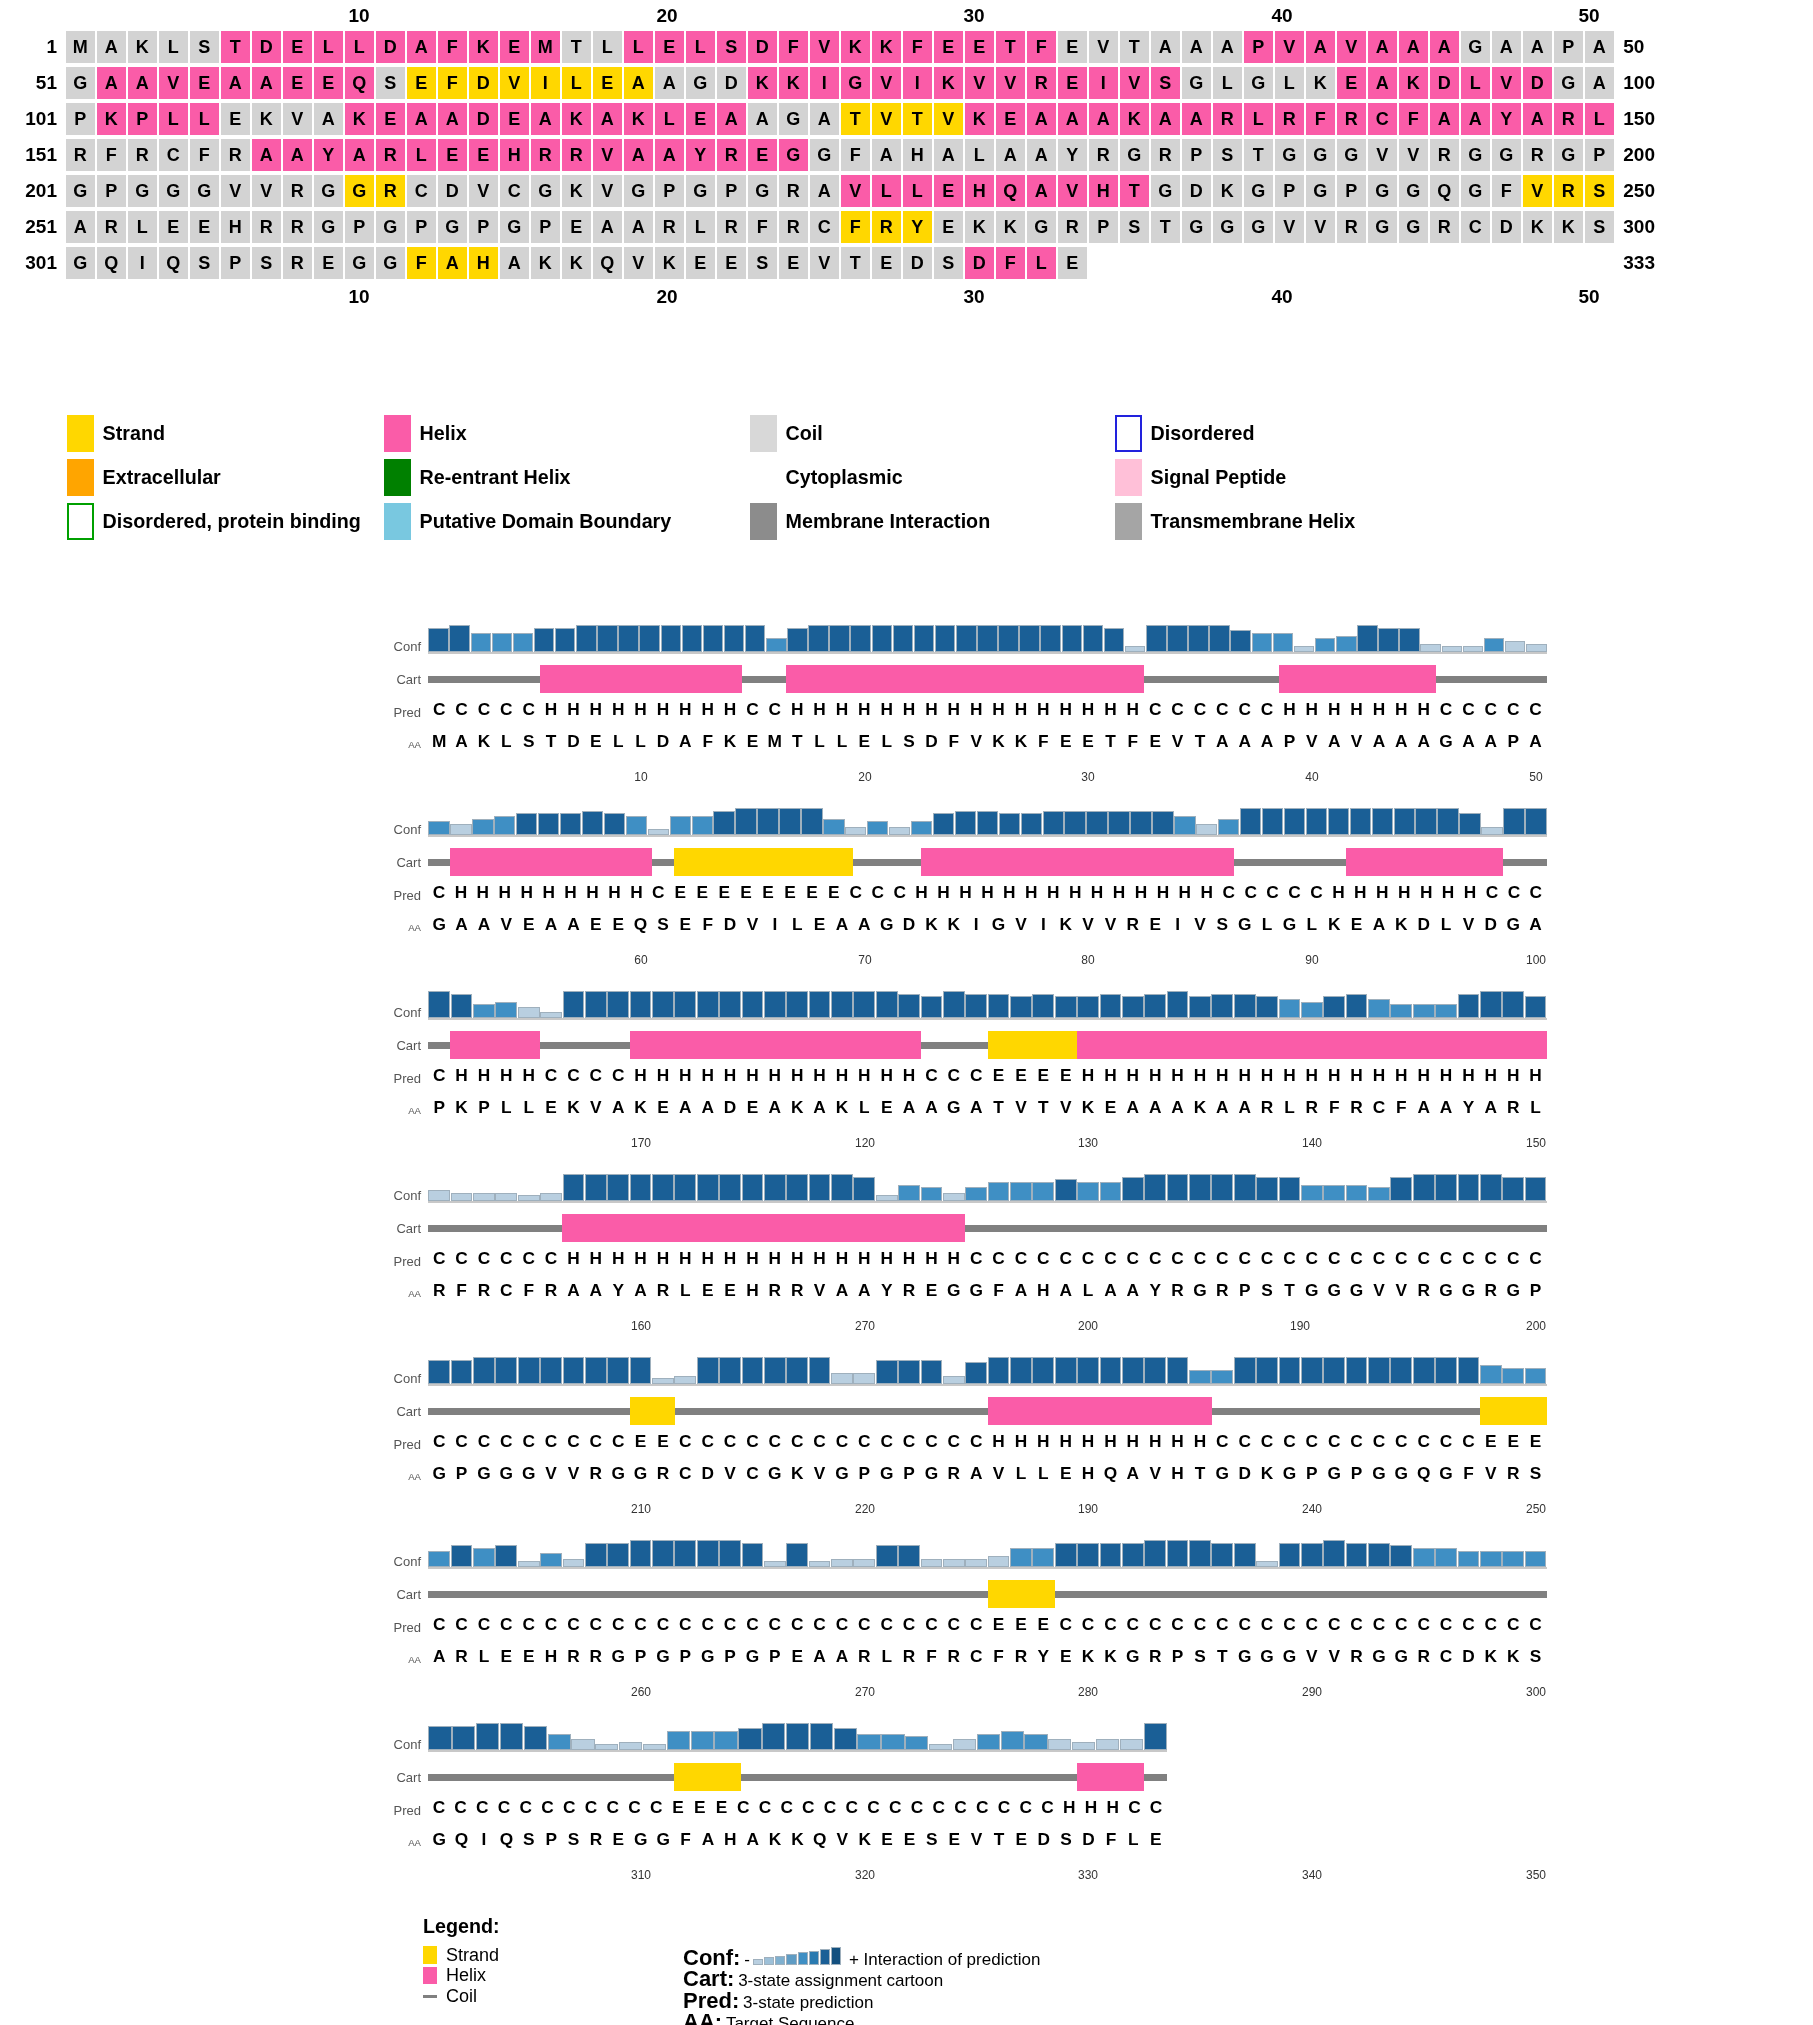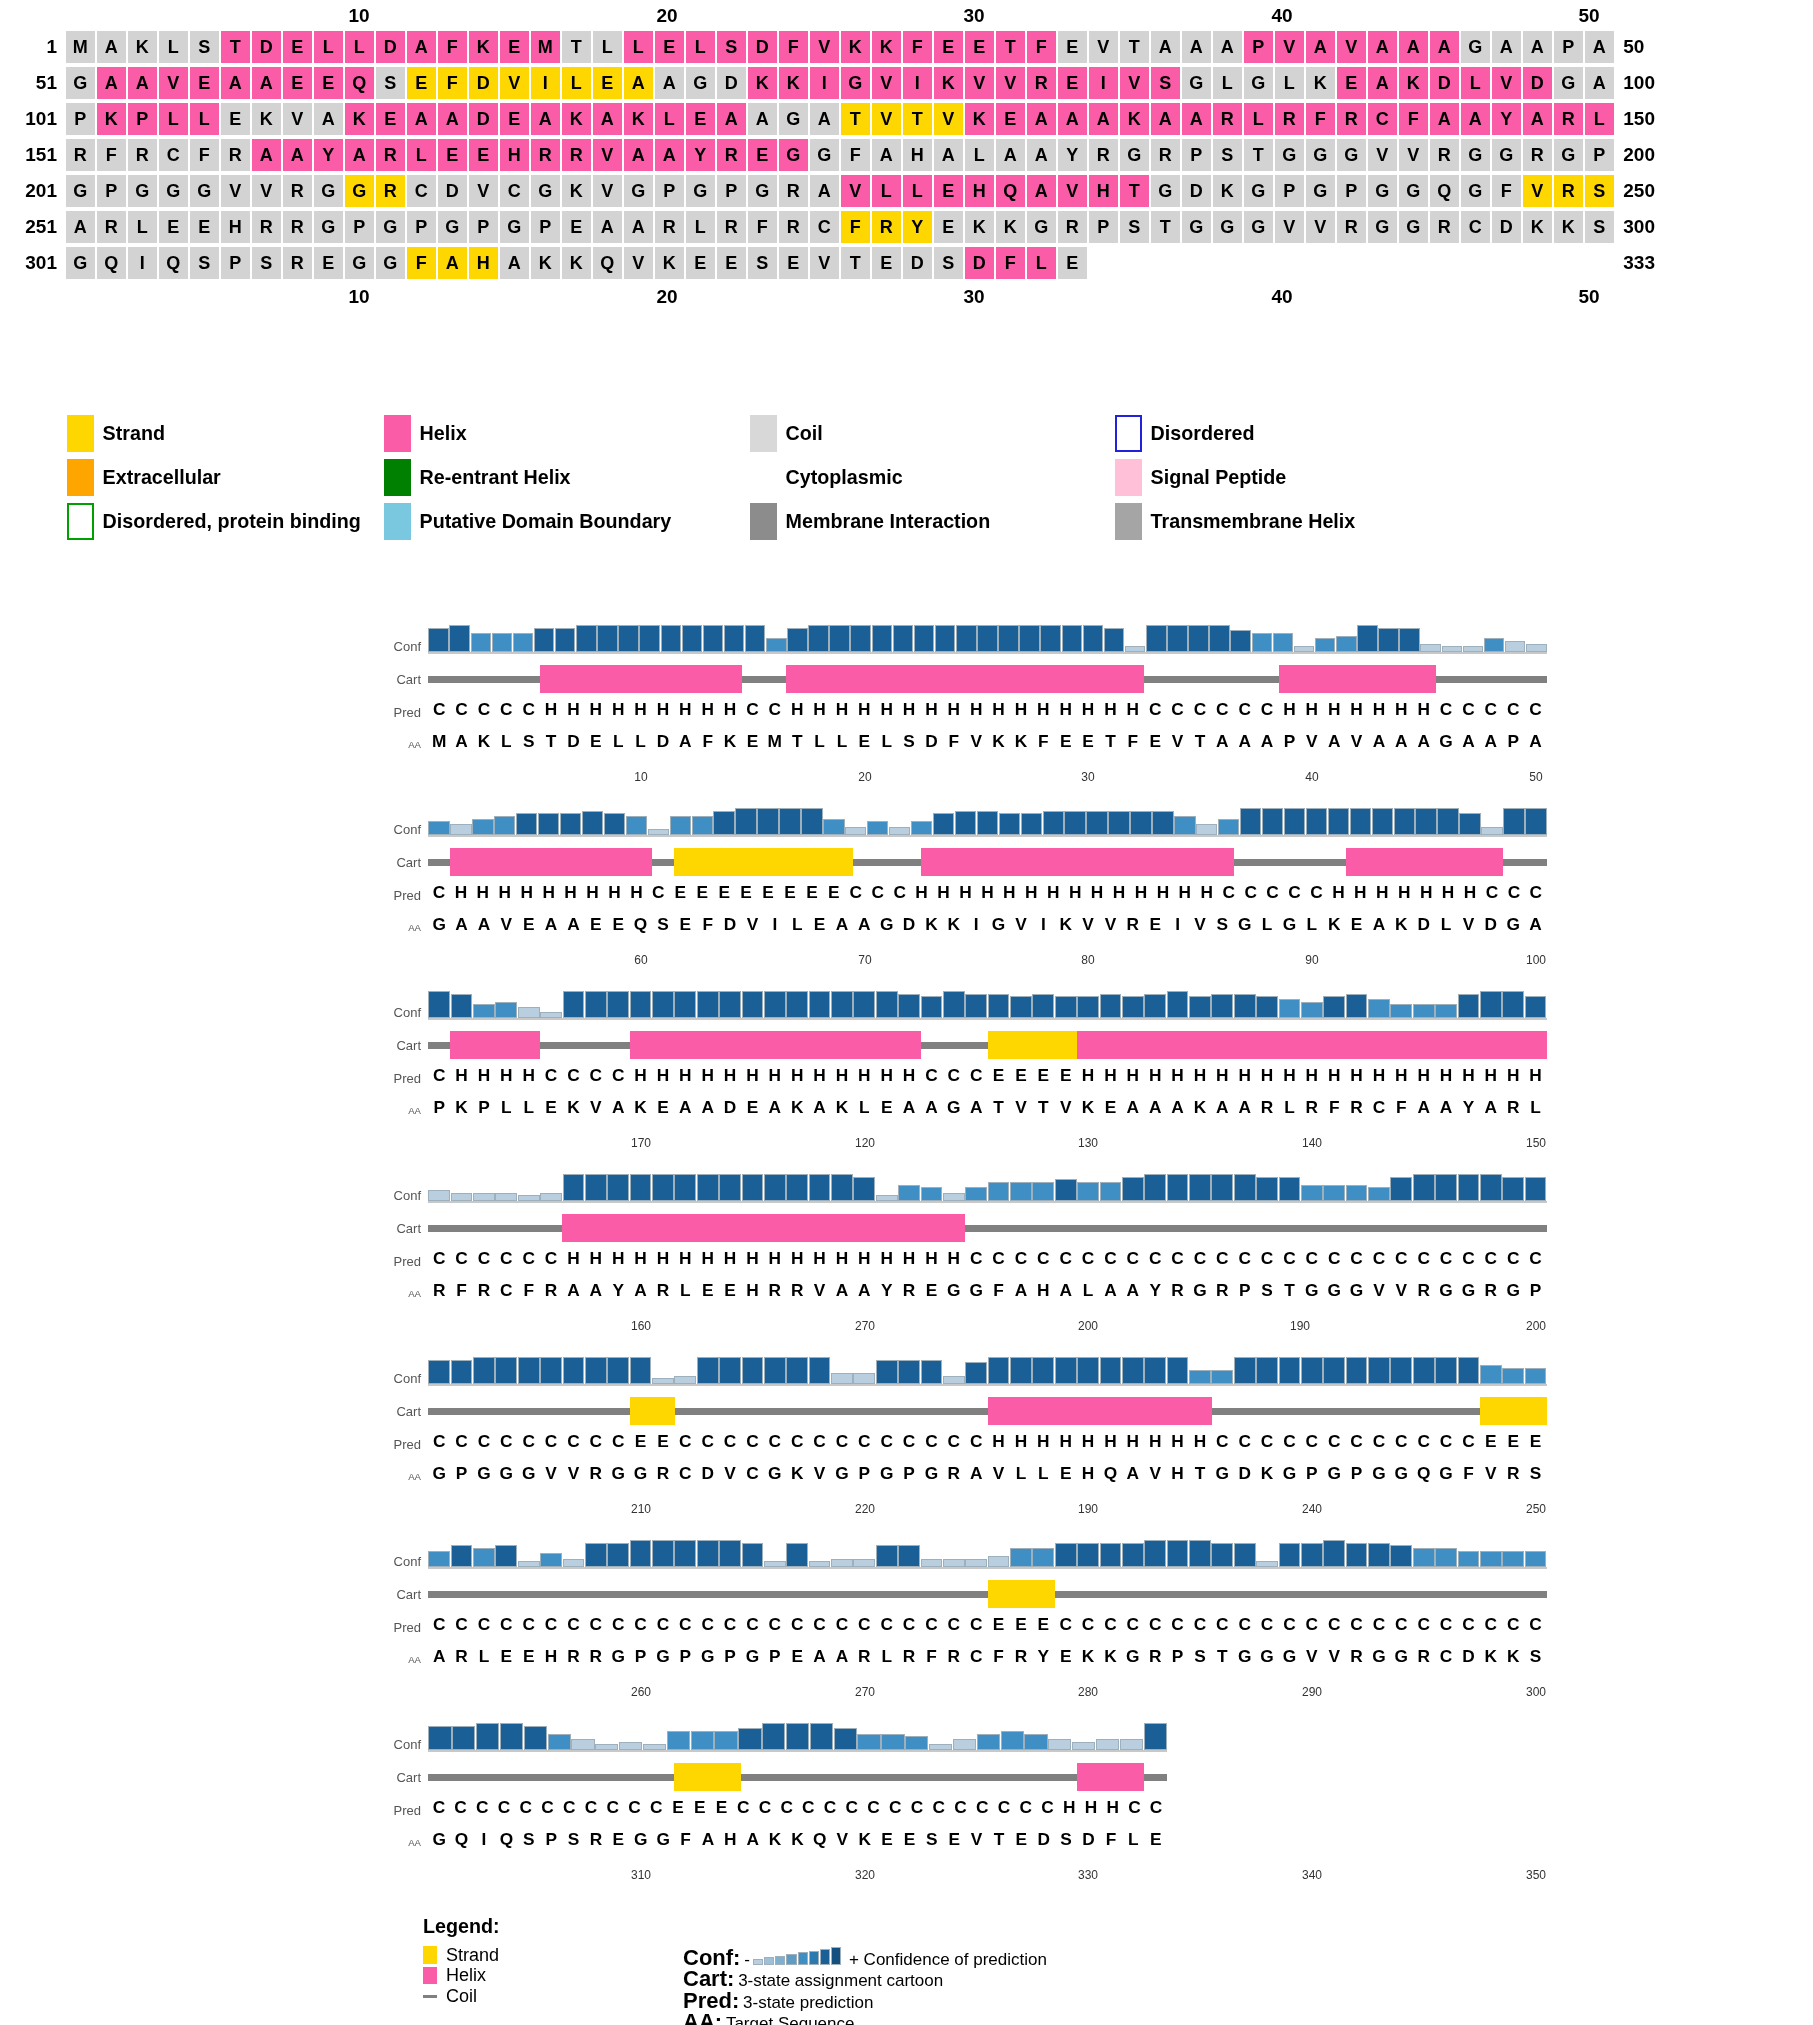--- a/index.html
+++ b/index.html
@@ -1765,21 +1765,21 @@
           <span class="confkey">
             <i style="height: 3.8px; background: rgb(185, 207, 224);"></i>
             <i style="height: 5.5px; background: rgb(157, 192, 216);"></i>
             <i style="height: 7.1px; background: rgb(127, 176, 207);"></i>
             <i style="height: 8.7px; background: rgb(95, 156, 196);"></i>
             <i style="height: 10.4px; background: rgb(63, 143, 196);"></i>
             <i style="height: 12px; background: rgb(42, 122, 176);"></i>
             <i style="height: 13.6px; background: rgb(26, 95, 150);"></i>
             <i style="height: 15.3px; background: rgb(19, 80, 127);"></i>
           </span>
-          <span class="v">+ Confidence of prediction</span>
+          <span class="v">+ Interaction of prediction</span>
         </div>
         <div class="r">
           <div class="k">Cart:</div>
           <div class="v">3-state assignment cartoon</div>
         </div>
         <div class="r">
           <div class="k">Pred:</div>
           <div class="v">3-state prediction</div>
         </div>
         <div class="r">

